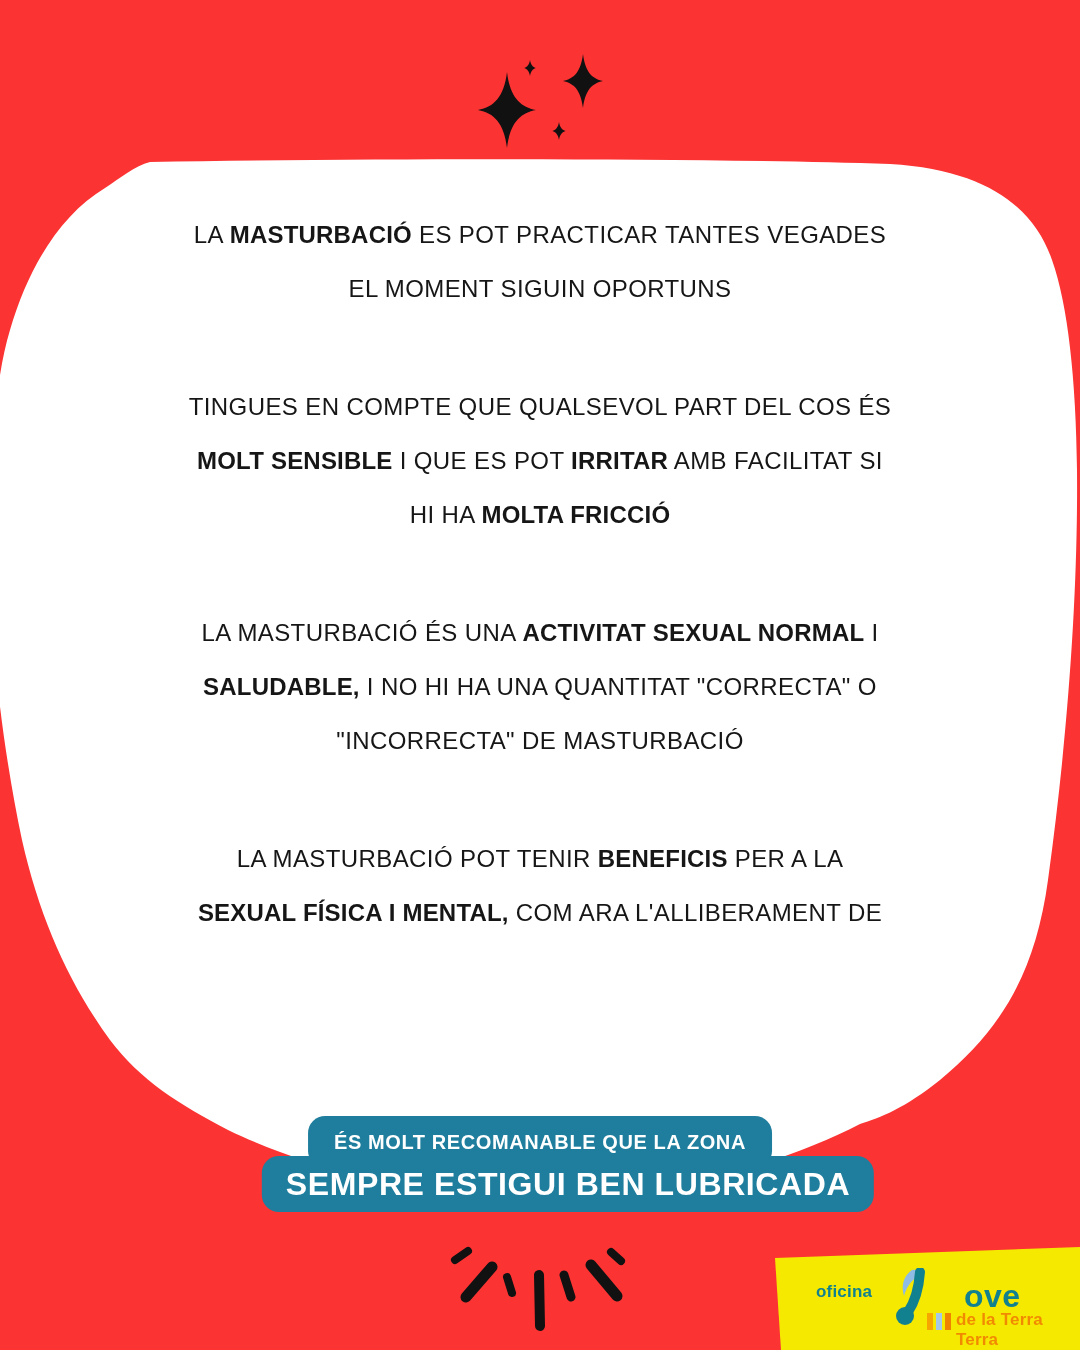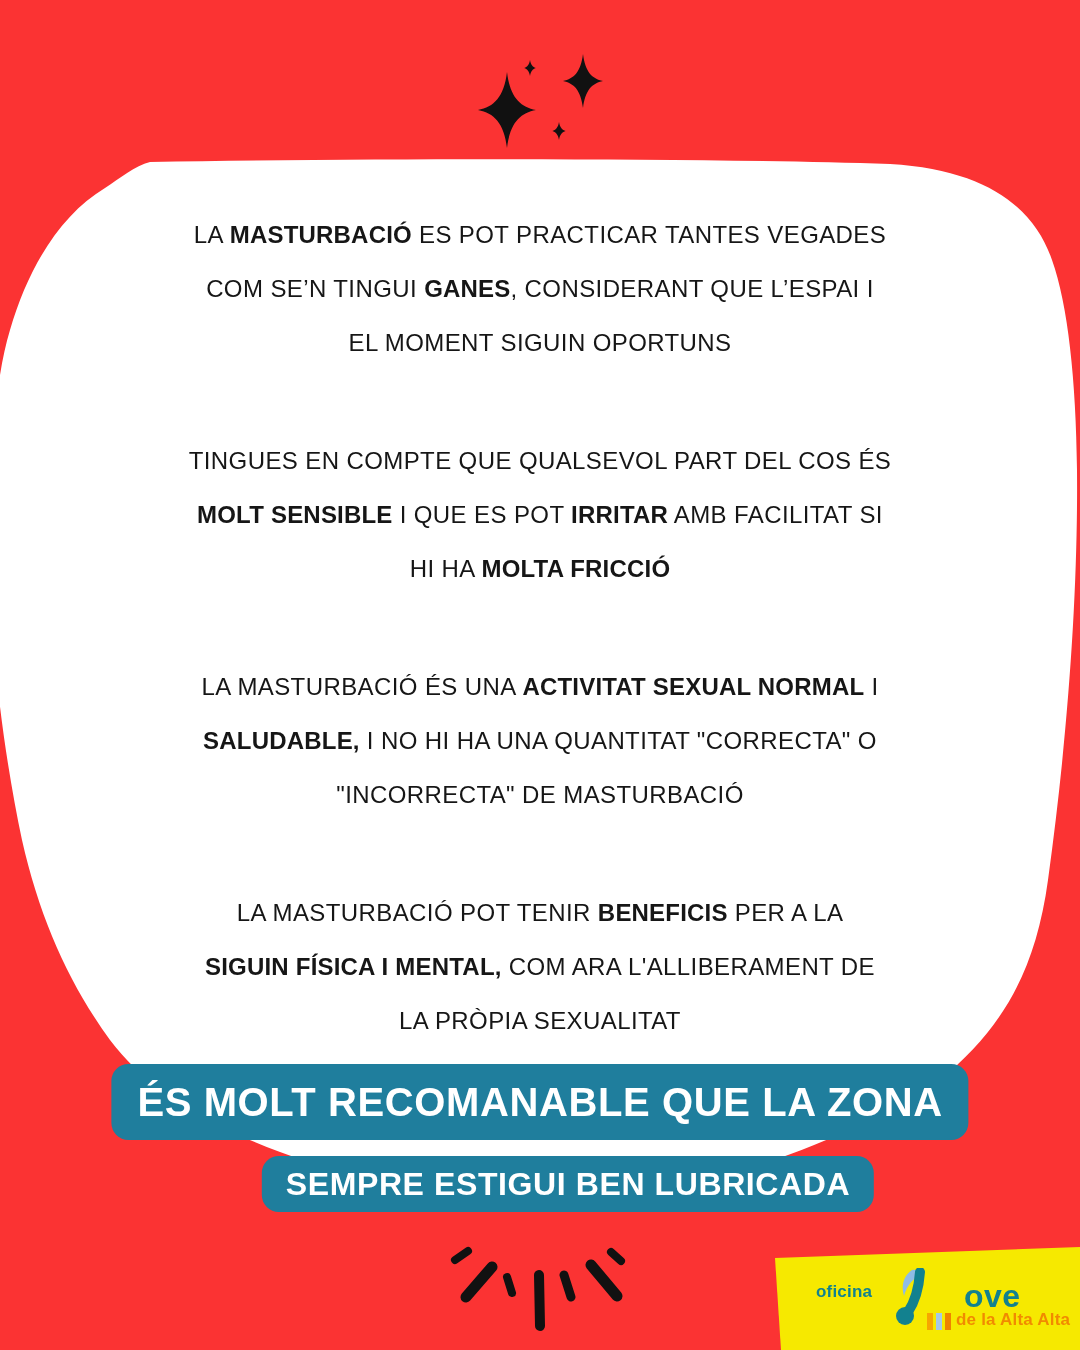--- a/index.html
+++ b/index.html
@@ -12,21 +12,21 @@
         gap:64px;align-items:center;z-index:2;}
   .para{display:flex;flex-direction:column;align-items:center;}
   .line{white-space:nowrap;text-align:left;font-size:24px;line-height:54px;
         color:var(--text,#161616);letter-spacing:.4px;font-weight:400;}
   .line .b{font-weight:700;letter-spacing:.2px;}
   
   .banner-box{position:absolute;left:50%;transform:translateX(-50%);
         background:var(--banner-bg,#1f7e9d);color:var(--banner-text,#fff);
         border-radius:17px;font-weight:700;white-space:nowrap;z-index:3;
         text-align:center;letter-spacing:.6px;}
-  .banner-line1{top:1064px;height:52px;line-height:52px;font-size:40px;padding:12px 26px;}
+  .banner-line1{top:1116px;height:52px;line-height:52px;font-size:20px;padding:0 26px;}
   .banner-line2{top:1156px;height:56px;line-height:56px;font-size:32px;padding:0 24px;margin-left:28px;}
   
   .logo{position:absolute;left:770px;top:1244px;width:310px;height:106px;z-index:4;
         background:var(--logo-bg,#f6e900);
         -webkit-clip-path:polygon(5px 14px,310px 3px,310px 106px,11px 106px);
         clip-path:polygon(5px 14px,310px 3px,310px 106px,11px 106px);}
   .logo span{position:absolute;color:var(--logo-teal,#12818f);}
   .logo .w1{left:46px;top:38px;font-size:17px;font-weight:700;letter-spacing:.2px;}
   .logo .w2{left:156px;top:34px;font-size:32px;font-weight:700;letter-spacing:.5px;margin-left:38px;}
   .logo .tag{left:186px;top:66px;font-size:17px;font-weight:700;
@@ -74,52 +74,50 @@
       <line x1="539" y1="1275" x2="540" y2="1326" stroke-width="10"></line>
       <line x1="564" y1="1275" x2="571" y2="1297" stroke-width="9"></line>
       <line x1="591" y1="1265" x2="617" y2="1296" stroke-width="11"></line>
       <line x1="611" y1="1252" x2="621" y2="1261" stroke-width="8"></line>
     </g>
   </svg>
 
   <div class="copy">
       <div class="para">
         <div class="line"><span>LA </span><span class="b">MASTURBACIÓ</span><span> ES POT PRACTICAR TANTES VEGADES</span></div>
-        <div class="line"><span>COM SE’N TINGUI </span><span class="b">GANES</span><span>, CONSIDERANT QUE L’ESPAI I</span></div>
         <div class="line"><span>EL MOMENT SIGUIN OPORTUNS</span></div>
       </div>
       <div class="para">
         <div class="line"><span>TINGUES EN COMPTE QUE QUALSEVOL PART DEL COS ÉS</span></div>
         <div class="line"><span class="b">MOLT SENSIBLE</span><span> I QUE ES POT </span><span class="b">IRRITAR</span><span> AMB FACILITAT SI</span></div>
         <div class="line"><span>HI HA </span><span class="b">MOLTA FRICCIÓ</span></div>
       </div>
       <div class="para">
         <div class="line"><span>LA MASTURBACIÓ ÉS UNA </span><span class="b">ACTIVITAT SEXUAL NORMAL</span><span> I</span></div>
         <div class="line"><span class="b">SALUDABLE,</span><span> I NO HI HA UNA QUANTITAT "CORRECTA" O</span></div>
         <div class="line"><span>"INCORRECTA" DE MASTURBACIÓ</span></div>
       </div>
       <div class="para">
         <div class="line"><span>LA MASTURBACIÓ POT TENIR </span><span class="b">BENEFICIS</span><span> PER A LA</span></div>
-        <div class="line"><span class="b">SIGUIN FÍSICA I MENTAL,</span><span> COM ARA L'ALLIBERAMENT DE</span></div>
-        <div class="line"><span>LA PRÒPIA SEXUALITAT</span></div>
+        <div class="line"><span class="b">SEXUAL FÍSICA I MENTAL,</span><span> COM ARA L'ALLIBERAMENT DE</span></div>
       </div>
     </div>
 
   <div class="banner-box banner-line1">ÉS MOLT RECOMANABLE QUE LA ZONA</div>
   <div class="banner-box banner-line2">SEMPRE ESTIGUI BEN LUBRICADA</div>
 
   <div class="logo">
     <span class="w1">oficina</span>
     <svg class="jmark" width="34" height="58" viewBox="0 0 34 58" aria-hidden="true">
       <path d="M18 2 C9 8 7 19 10 28 C13 17 20 9 29 6 C26 3 22 1 18 2 Z" fill="#8fbce4"></path>
       <path d="M26 4 C25 18 22 32 14 44" stroke="#12818f" stroke-width="10" stroke-linecap="round" fill="none"></path>
       <circle cx="11" cy="48" r="9" fill="#12818f"></circle>
     </svg>
     <span class="w2">ove</span>
     <svg class="bars" width="26" height="18" viewBox="0 0 26 18" aria-hidden="true">
       <rect x="0" y="1" width="6" height="17" fill="#f7a600"></rect>
       <rect x="9" y="1" width="6" height="17" fill="#a6c8e8"></rect>
       <rect x="18" y="1" width="6" height="17" fill="#ef8300"></rect>
     </svg>
-    <span class="tag">de la Alta Alta</span>
+    <span class="tag">de la Terra Terra</span>
   </div>
 
 </div>
 
 </body></html>

